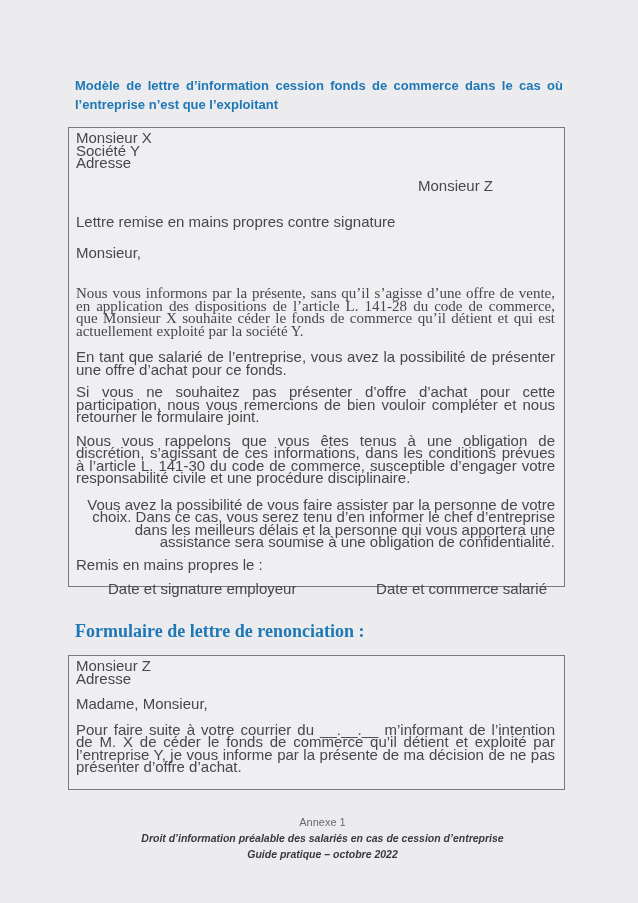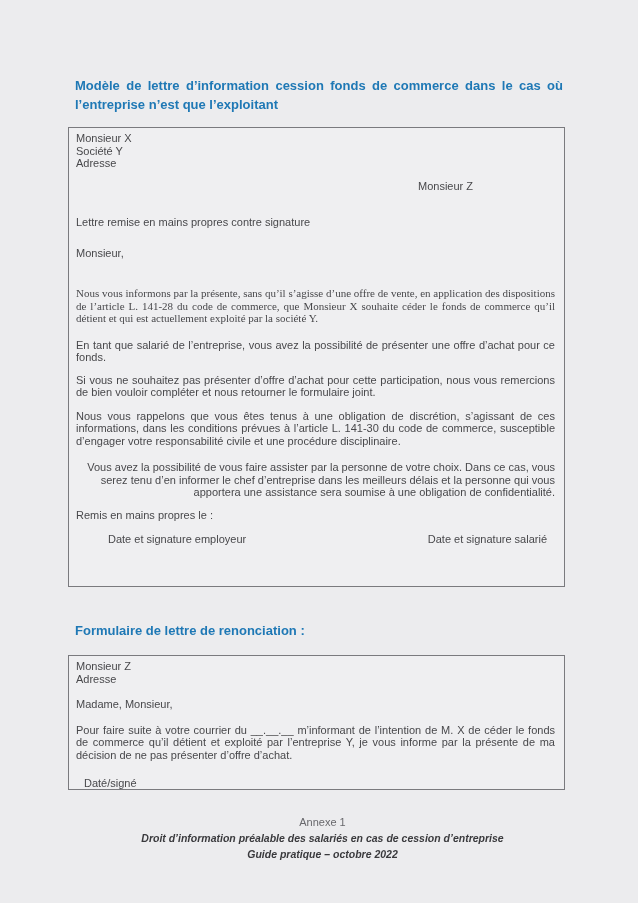--- a/index.html
+++ b/index.html
@@ -30,21 +30,21 @@
     display: block;
     text-align: justify;
     text-align-last: justify;
   }
   .doc-title .tline2 { display: block; }
   .box {
     box-sizing: border-box;
     width: 497px;
     border: 1px solid #7a7a7e;
     background: #efeff1;
-    font-size: 11px;
+    font-size: 15px;
     line-height: 12.5px;
     padding: 4px 9px 1px 7px;
   }
   .letter-box { height: 460px; }
   .renon-box  { height: 135px; overflow: hidden; }
   .box p { margin: 0; }
   .addressee   { margin-top: 10px !important; margin-left: 342px !important; }
   .delivery    { margin-top: 24px !important; }
   .salutation  { margin-top: 18px !important; }
   .para        { text-align: justify; }
@@ -57,23 +57,24 @@
   .sig-row {
     display: flex;
     justify-content: space-between;
     margin-top: 12px;
     padding-right: 8px;
     margin-left: 32px;
   }
   .section-heading {
     margin: 36px 0 16px 7px;
     color: #1e78b5;
-    font-size: 13px;
+    font-size: 18px;
     font-weight: bold;
     line-height: 16px;
+    font-family: Liberation Serif, serif;
   }
   .renon-salutation { margin-top: 13px !important; }
   .renon-body       { margin-top: 13px !important; text-align: justify; }
   .renon-signed     { margin-top: 16px !important; margin-left: 8px !important; }
   .page-footer {
     margin: 24px 0 0 7px;
     line-height: 16px;
     text-align: center;
   }
   .footer-annexe {
@@ -105,21 +106,21 @@
     <p class="delivery">Lettre remise en mains propres contre signature</p>
     <p class="salutation">Monsieur,</p>
     <p class="para para-1">Nous vous informons par la présente, sans qu’il s’agisse d’une offre de vente, en application des dispositions de l’article L. 141-28 du code de commerce, que Monsieur X souhaite céder le fonds de commerce qu’il détient et qui est actuellement exploité par la société Y.</p>
     <p class="para para-2">En tant que salarié de l’entreprise, vous avez la possibilité de présenter une offre d’achat pour ce fonds.</p>
     <p class="para para-3">Si vous ne souhaitez pas présenter d’offre d’achat pour cette participation, nous vous remercions de bien vouloir compléter et nous retourner le formulaire joint.</p>
     <p class="para para-4">Nous vous rappelons que vous êtes tenus à une obligation de discrétion, s’agissant de ces informations, dans les conditions prévues à l’article L. 141-30 du code de commerce, susceptible d’engager votre responsabilité civile et une procédure disciplinaire.</p>
     <p class="para para-5">Vous avez la possibilité de vous faire assister par la personne de votre choix. Dans ce cas, vous serez tenu d’en informer le chef d’entreprise dans les meilleurs délais et la personne qui vous apportera une assistance sera soumise à une obligation de confidentialité.</p>
     <p class="handed">Remis en mains propres le :</p>
     <div class="sig-row">
       <span>Date et signature employeur</span>
-      <span>Date et signature salarié</span>
+      <span>Date et commerce salarié</span>
     </div>
   </div>
 
   <h2 class="section-heading">Formulaire de lettre de renonciation :</h2>
 
   <div class="box renon-box">
     <p>Monsieur Z</p>
     <p>Adresse</p>
     <p class="renon-salutation">Madame, Monsieur,</p>
     <p class="renon-body">Pour faire suite à votre courrier du __.__.__ m’informant de l’intention de M. X de céder le fonds de commerce qu’il détient et exploité par l’entreprise Y, je vous informe par la présente de ma décision de ne pas présenter d’offre d’achat.</p>

